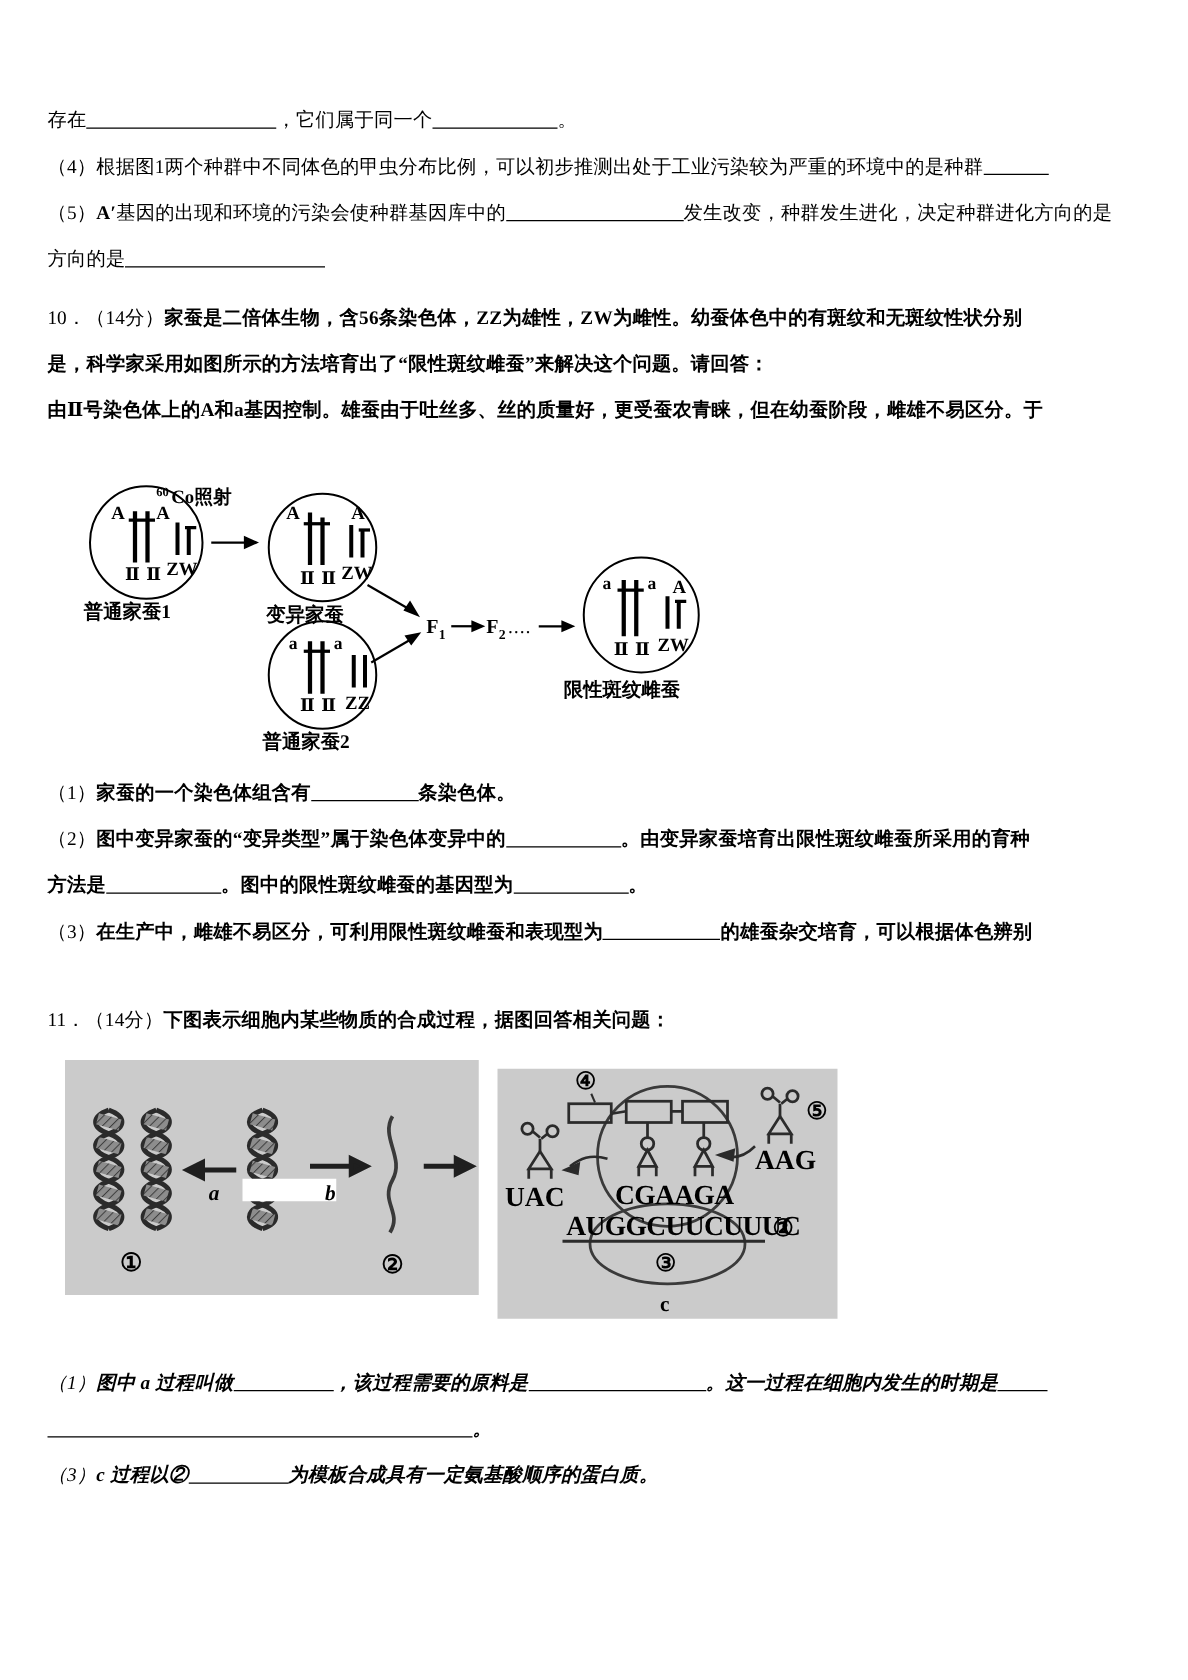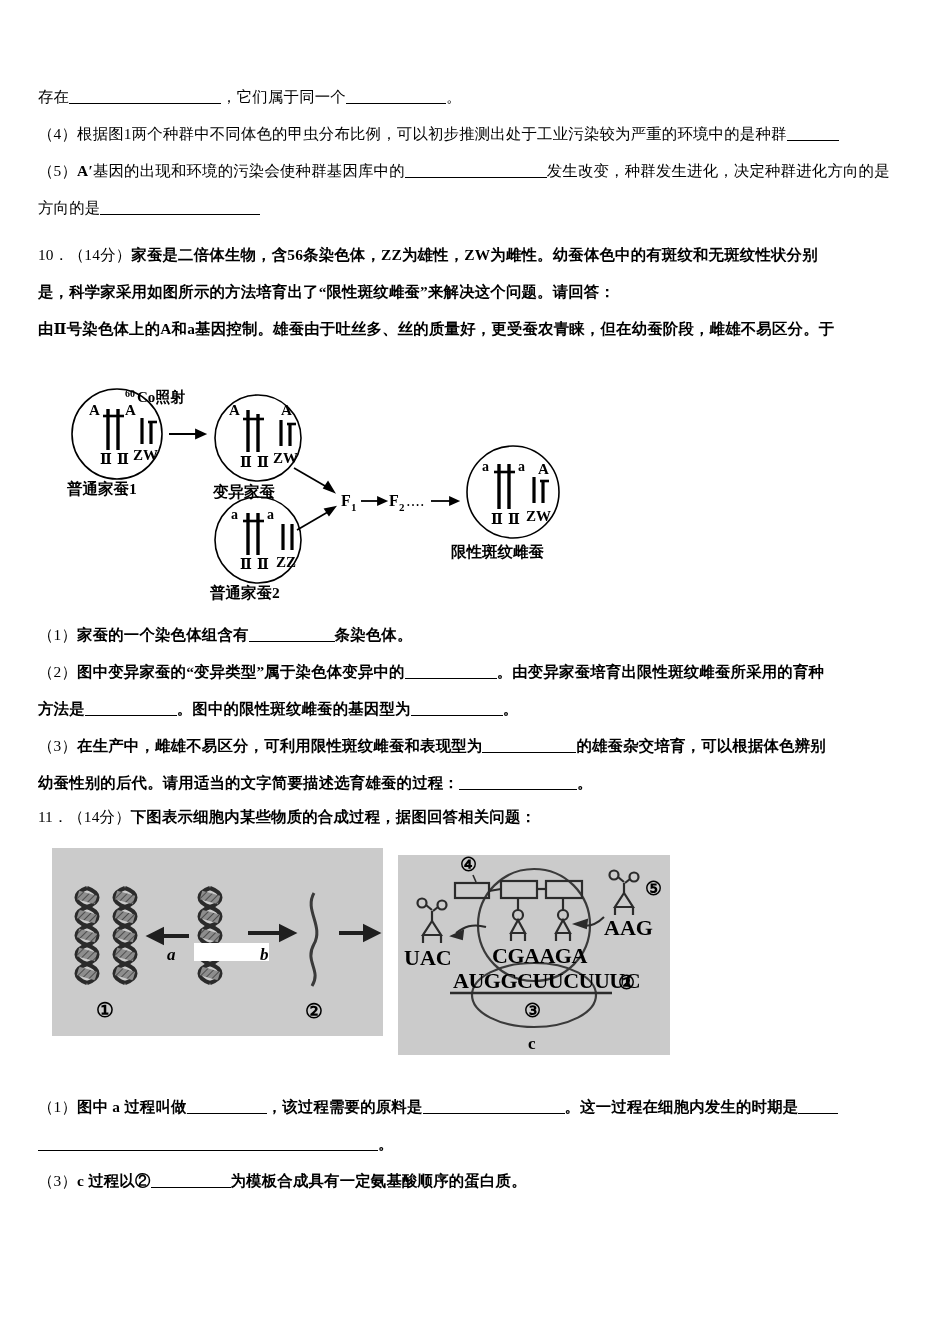--- a/index.html
+++ b/index.html
@@ -213,21 +213,20 @@
 
   <div style="position:absolute;left:38px;top:616px;width:878px;">
     <p class="line"><span>（1）</span><b>家蚕的一个染色体组含有</b><span class="bk" style="width:86px"></span><b>条染色体。</b></p>
 
     <p class="line"><span>（2）</span><b>图中变异家蚕的“变异类型”属于染色体变异中的</b><span class="bk" style="width:92px"></span><b>。由变异家蚕培育出限性斑纹雌蚕所采用的育种</b></p>
 
     <p class="line"><b>方法是</b><span class="bk" style="width:92px"></span><b>。图中的限性斑纹雌蚕的基因型为</b><span class="bk" style="width:92px"></span><b>。</b></p>
 
     <p class="line"><span>（3）</span><b>在生产中，雌雄不易区分，可利用限性斑纹雌蚕和表现型为</b><span class="bk" style="width:94px"></span><b>的雄蚕杂交培育，可以根据体色辨别</b></p>
 
-    <p class="line"><b>幼蚕性别的后代。请用适当的文字简要描述选育雄蚕的过程：</b><span class="bk" style="width:118px"></span><b>。</b></p>
   </div>
 
   <div style="position:absolute;left:38px;top:798px;width:878px;">
     <p class="line"><span class="qnum">11．</span><span>（14分）</span><b>下图表示细胞内某些物质的合成过程，据图回答相关问题：</b></p>
   </div>
 
   <div class="panel" id="panel-left">
     <svg width="331" height="188" viewBox="0 0 331 188" xmlns="http://www.w3.org/2000/svg" font-family="Liberation Serif, DejaVu Serif, serif">
       <defs>
         <pattern id="hatch" width="5" height="5" patternUnits="userSpaceOnUse" patternTransform="rotate(45)">
@@ -355,21 +354,21 @@
       <text x="55" y="133" font-size="22" font-weight="bold" letter-spacing="-0.5">AUGGCUUCUUUC</text>
       <line x1="52" y1="138" x2="214" y2="138" stroke="#2b2b2b" stroke-width="2.4"></line>
       <text x="220" y="134" font-size="19" font-weight="bold">②</text>
 
       <text x="126" y="162" font-size="19" font-weight="bold">③</text>
 
       <text x="130" y="194" font-size="17" font-weight="bold">c</text>
     </svg>
   </div>
 
-  <div style="position:absolute;left:38px;top:1088px;width:878px;">
+  <div style="position:absolute;left:38px;top:1088px;width:878px;font-style:italic;">
     <p class="line"><span>（1）</span><b>图中 a 过程叫做</b><span class="bk" style="width:80px"></span><b>，该过程需要的原料是</b><span class="bk" style="width:142px"></span><b>。这一过程在细胞内发生的时期是</b><span class="bk" style="width:40px"></span></p>
 
     <p class="line"><span class="bk" style="width:340px"></span><b>。</b></p>
 
 
     <p class="line"><span>（3）</span><b>c 过程以②</b><span class="bk" style="width:80px"></span><b>为模板合成具有一定氨基酸顺序的蛋白质。</b></p>
   </div>
 
 </div>
 

